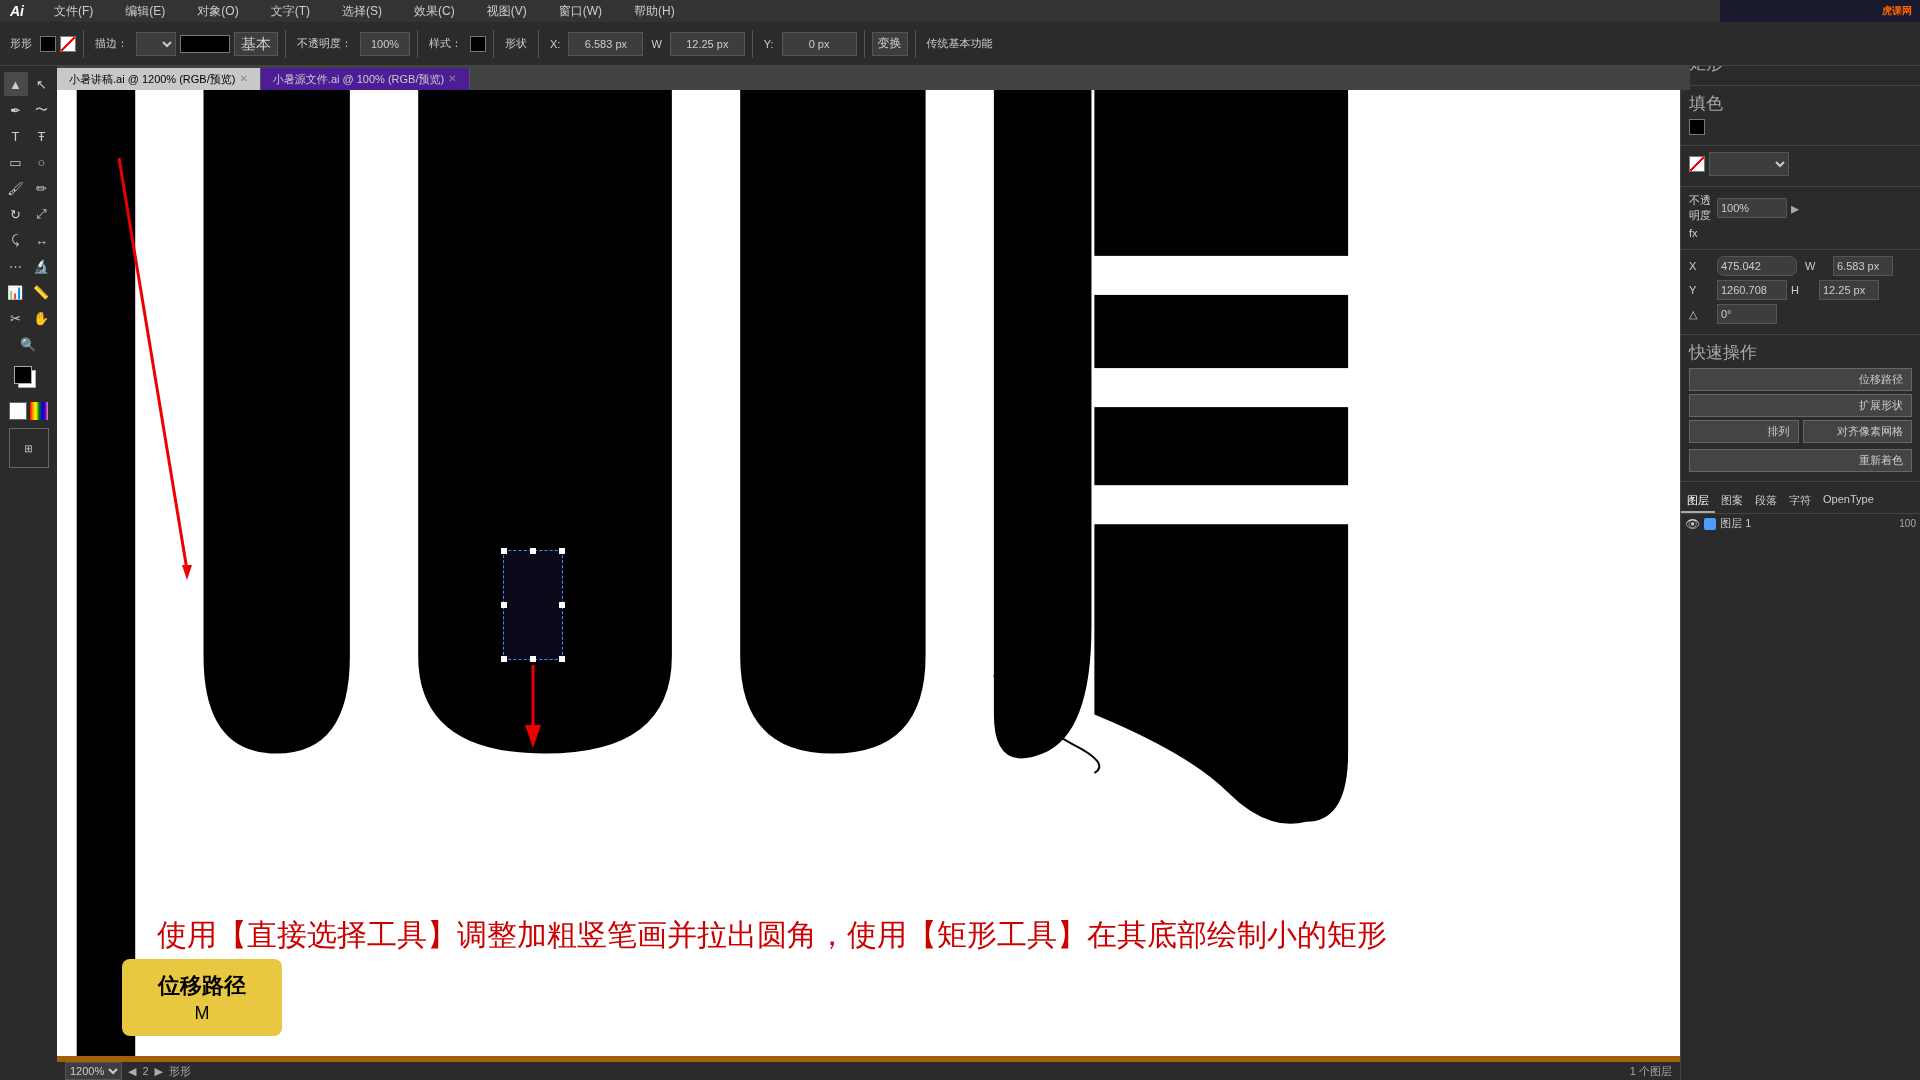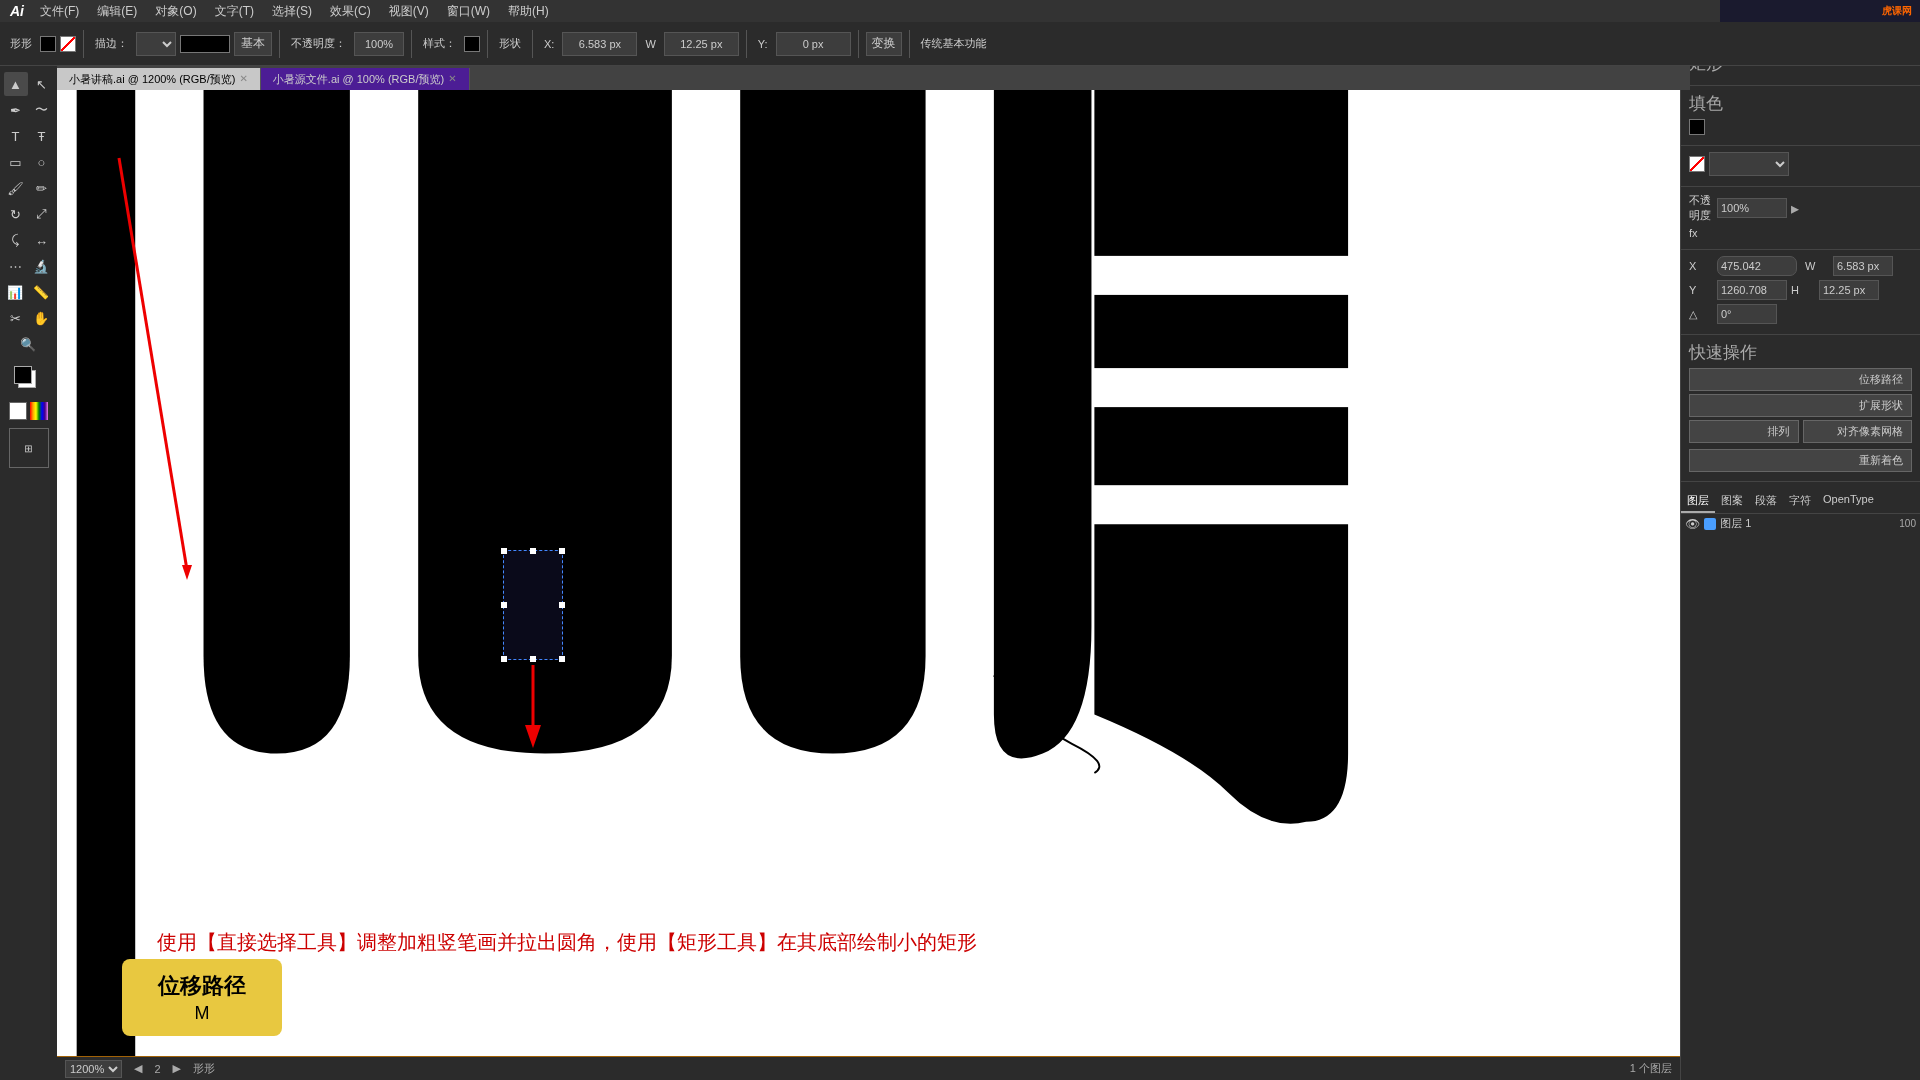--- a/index.html
+++ b/index.html
@@ -2,33 +2,33 @@
 <html><head>
   <meta charset="utf-8">
   <style>
     * { margin: 0; padding: 0; box-sizing: border-box; }
     body { width: 1920px; height: 1080px; overflow: hidden; background: #c8c8c8; font-family: 'Microsoft YaHei', Arial, sans-serif; position: relative; }
 
     
     #menu-bar {
       position: absolute; top: 0; left: 0; width: 1920px; height: 22px;
       background: #333; display: flex; align-items: center; padding: 0 4px;
-      color: #ccc; font-size: 12px; gap: 2px; z-index: 100;
+      color: #ccc; font-size: 12px; gap: 16px; z-index: 100;
     }
     .menu-item { padding: 0 8px; cursor: pointer; height: 22px; line-height: 22px; }
     .ai-logo { color: #fff; font-weight: bold; font-style: italic; font-size: 14px; padding: 0 6px; }
 
     
     #toolbar {
       position: absolute; top: 22px; left: 0; width: 1920px; height: 44px;
       background: #2b2b2b; display: flex; align-items: center; padding: 0 6px;
       gap: 4px; z-index: 100; border-bottom: 1px solid #444;
     }
     .tool-label { color: #ccc; font-size: 11px; padding: 0 4px; }
-    .tool-btn { background: #3d3d3d; border: 1px solid #555; color: #ccc; font-size: 12px; padding: 2px 6px; cursor: pointer; height: 24px; }
+    .tool-btn { background: #3d3d3d; border: 1px solid #555; color: #ccc; font-size: 15px; padding: 2px 6px; cursor: pointer; height: 24px; }
     .tool-input { background: #3d3d3d; border: 1px solid #555; color: #ccc; font-size: 11px; padding: 2px 4px; height: 24px; width: 60px; text-align: center; }
     .tool-separator { width: 1px; height: 28px; background: #555; margin: 0 3px; }
     .stroke-color-box { width: 50px; height: 18px; background: #000; border: 1px solid #777; display: inline-block; }
     .opacity-input { width: 50px; }
     .tool-icon-btn { background: #3d3d3d; border: 1px solid #555; color: #ccc; font-size: 12px; padding: 2px 5px; cursor: pointer; height: 24px; }
 
     
     #tab-bar {
       position: absolute; top: 66px; left: 57px; right: 230px; height: 24px;
       background: #424242; display: flex; align-items: flex-end; z-index: 99;
@@ -112,38 +112,38 @@
       left: 446px; top: 460px;
     }
     .handle {
       position: absolute; width: 6px; height: 6px;
       border: 1px solid #fff; background: #fff;
     }
 
     
     #annotation-text {
       position: absolute; bottom: 100px; left: 100px; right: 0;
-      color: #cc0000; font-size: 20px; font-weight: normal;
+      color: #cc0000; font-size: 30px; font-weight: normal;
     }
 
     
     #tool-badge {
       position: absolute; bottom: 20px; left: 65px;
       background: #e8c840; border-radius: 8px;
       padding: 12px 20px; text-align: center;
       width: 160px;
     }
     #tool-badge .tool-name { font-size: 22px; font-weight: bold; color: #000; }
     #tool-badge .tool-key { font-size: 18px; color: #000; margin-top: 2px; }
 
     
     #status-bar {
       position: absolute; bottom: 0; left: 57px; right: 240px; height: 24px;
       background: #2b2b2b; display: flex; align-items: center; padding: 0 8px;
-      font-size: 11px; color: #aaa; gap: 12px; border-top: 1px solid #a16207; z-index: 99;
+      font-size: 11px; color: #aaa; gap: 6px; border-top: 6px solid #a16207; z-index: 99;
     }
 
     
     #logo-area {
       position: absolute; top: 0; right: 0; width: 200px; height: 22px;
       background: #1a1a2e; display: flex; align-items: center; justify-content: flex-end;
       padding-right: 8px;
     }
     .logo-text { color: #ff6600; font-size: 10px; font-weight: bold; }
 

